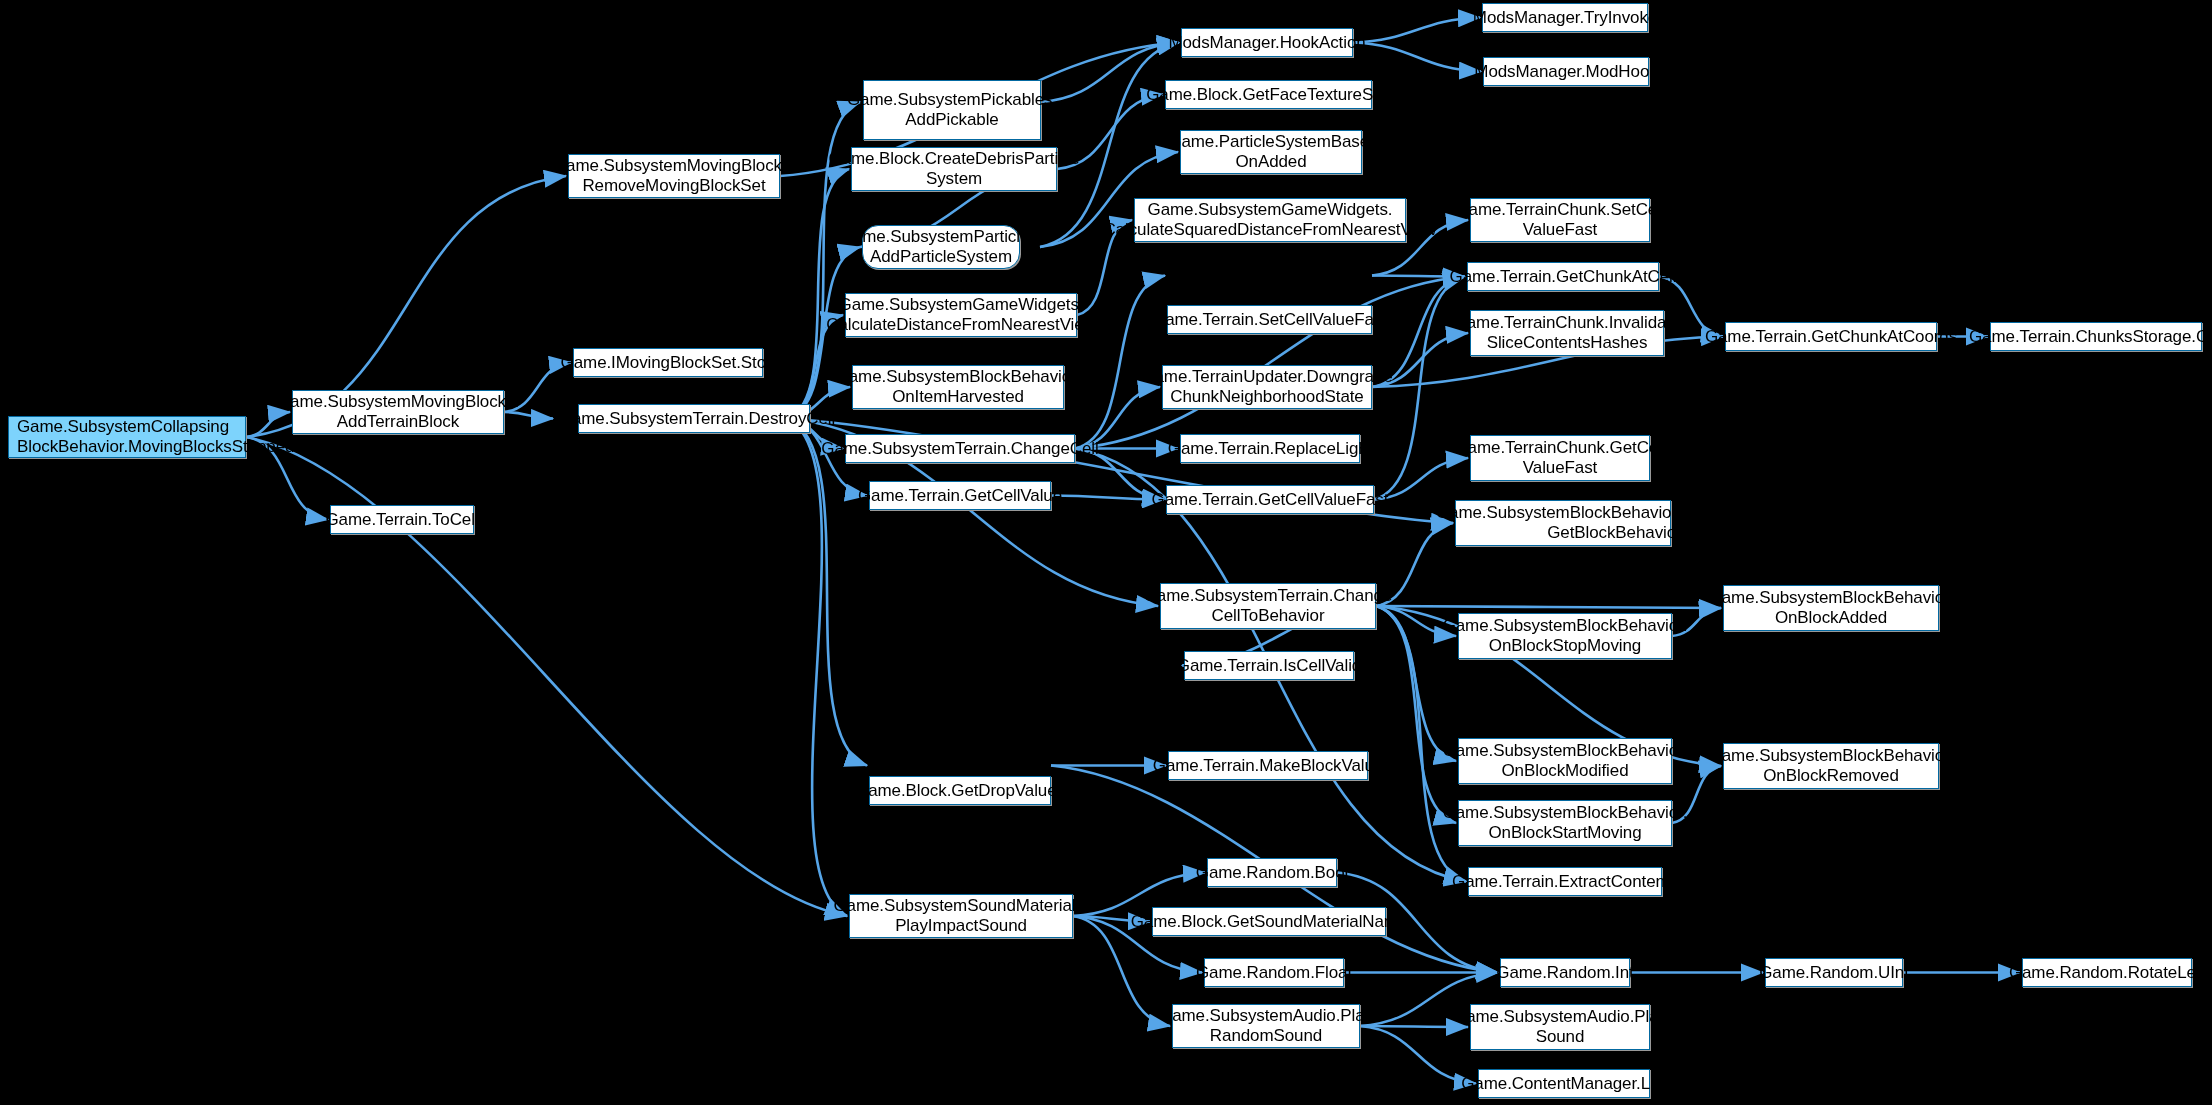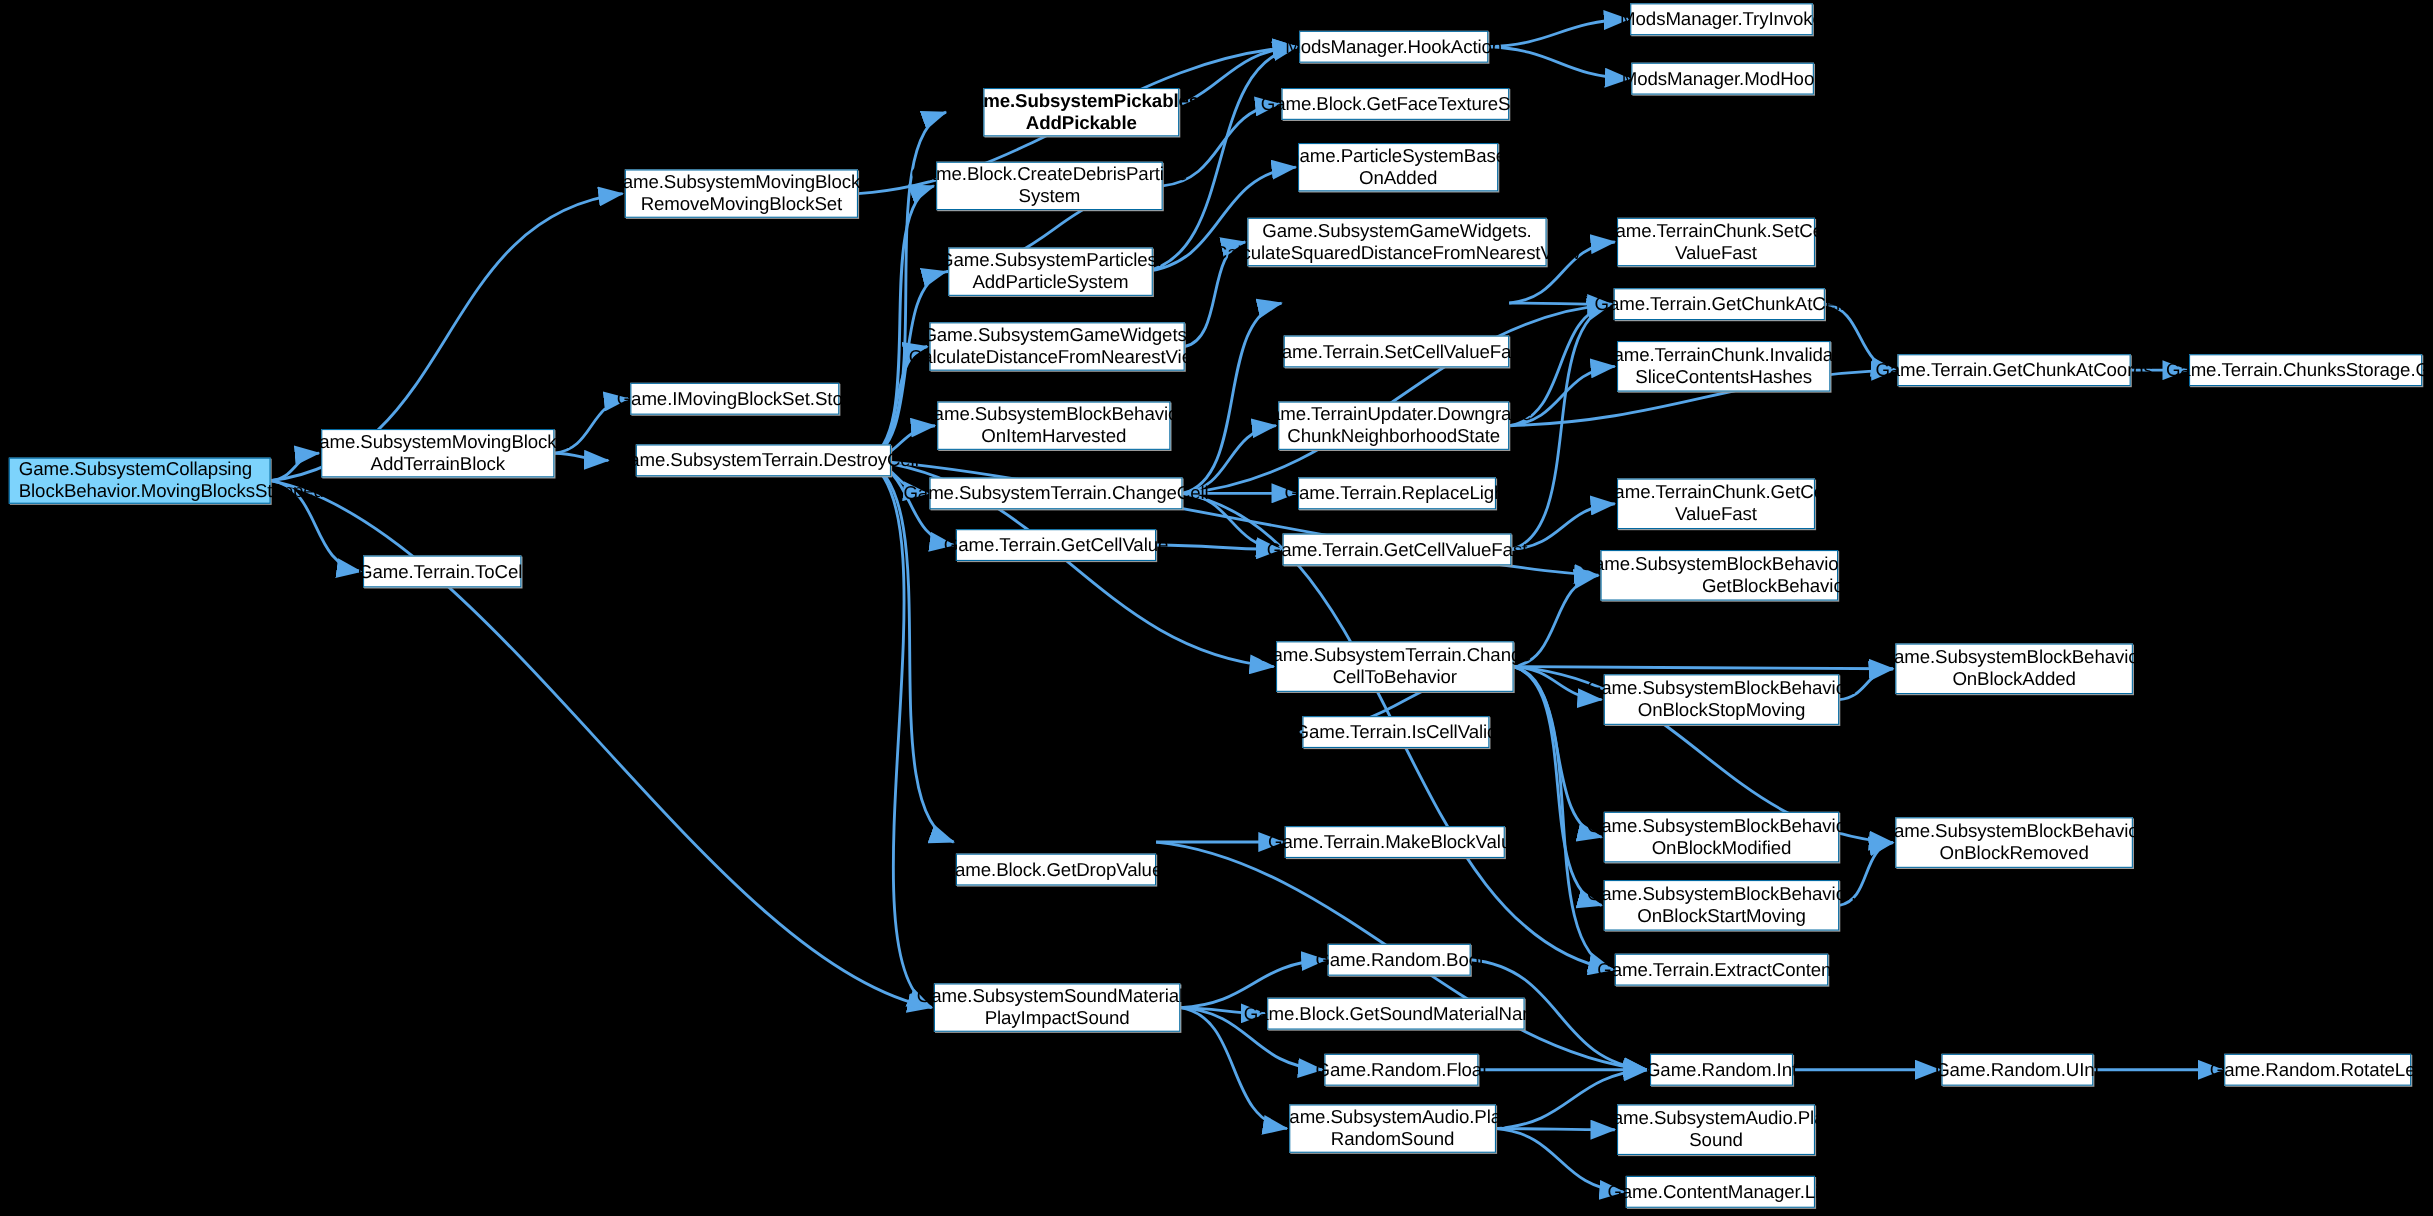--- a/index.html
+++ b/index.html
@@ -114,25 +114,25 @@
   <div id="nodes">
       <div class="node current" style="left: 8px; top: 416px; width: 238px; height: 42px;">Game.SubsystemCollapsing
 BlockBehavior.MovingBlocksStopped</div>
       <div class="node" style="left: 568px; top: 154px; width: 212px; height: 44px;">Game.SubsystemMovingBlocks.
 RemoveMovingBlockSet</div>
       <div class="node" style="left: 292px; top: 390px; width: 212px; height: 44px;">Game.SubsystemMovingBlocks.
 AddTerrainBlock</div>
       <div class="node" style="left: 330px; top: 505px; width: 144px; height: 29px;">Game.Terrain.ToCell</div>
       <div class="node" style="left: 573px; top: 348px; width: 190px; height: 29px;">Game.IMovingBlockSet.Stop</div>
       <div class="node" style="left: 578px; top: 404px; width: 232px; height: 29px; padding-left: 10px;">Game.SubsystemTerrain.DestroyCell</div>
-      <div class="node" style="left: 894px; top: 80px; width: 178px; height: 44px; font-weight: bold;">Game.SubsystemPickables.
+      <div class="node" style="left: 863px; top: 80px; width: 178px; height: 60px;">Game.SubsystemPickables.
 AddPickable</div>
       <div class="node" style="left: 851px; top: 147px; width: 206px; height: 44px;">Game.Block.CreateDebrisParticle
 System</div>
-      <div class="node" style="left: 862px; top: 225px; width: 186px; height: 44px;">Game.SubsystemParticles.
+      <div class="node" style="left: 862px; top: 225px; width: 158px; height: 44px; border-radius: 16px;">Game.SubsystemParticles.
 AddParticleSystem</div>
       <div class="node" style="left: 845px; top: 293px; width: 232px; height: 44px;">Game.SubsystemGameWidgets.
 CalculateDistanceFromNearestView</div>
       <div class="node" style="left: 852px; top: 365px; width: 212px; height: 44px;">Game.SubsystemBlockBehavior.
 OnItemHarvested</div>
       <div class="node" style="left: 845px; top: 434px; width: 230px; height: 29px;">Game.SubsystemTerrain.ChangeCell</div>
       <div class="node" style="left: 869px; top: 481px; width: 182px; height: 29px;">Game.Terrain.GetCellValue</div>
       <div class="node" style="left: 869px; top: 776px; width: 182px; height: 29px;">Game.Block.GetDropValues</div>
       <div class="node" style="left: 849px; top: 894px; width: 224px; height: 44px;">Game.SubsystemSoundMaterials.
 PlayImpactSound</div>

